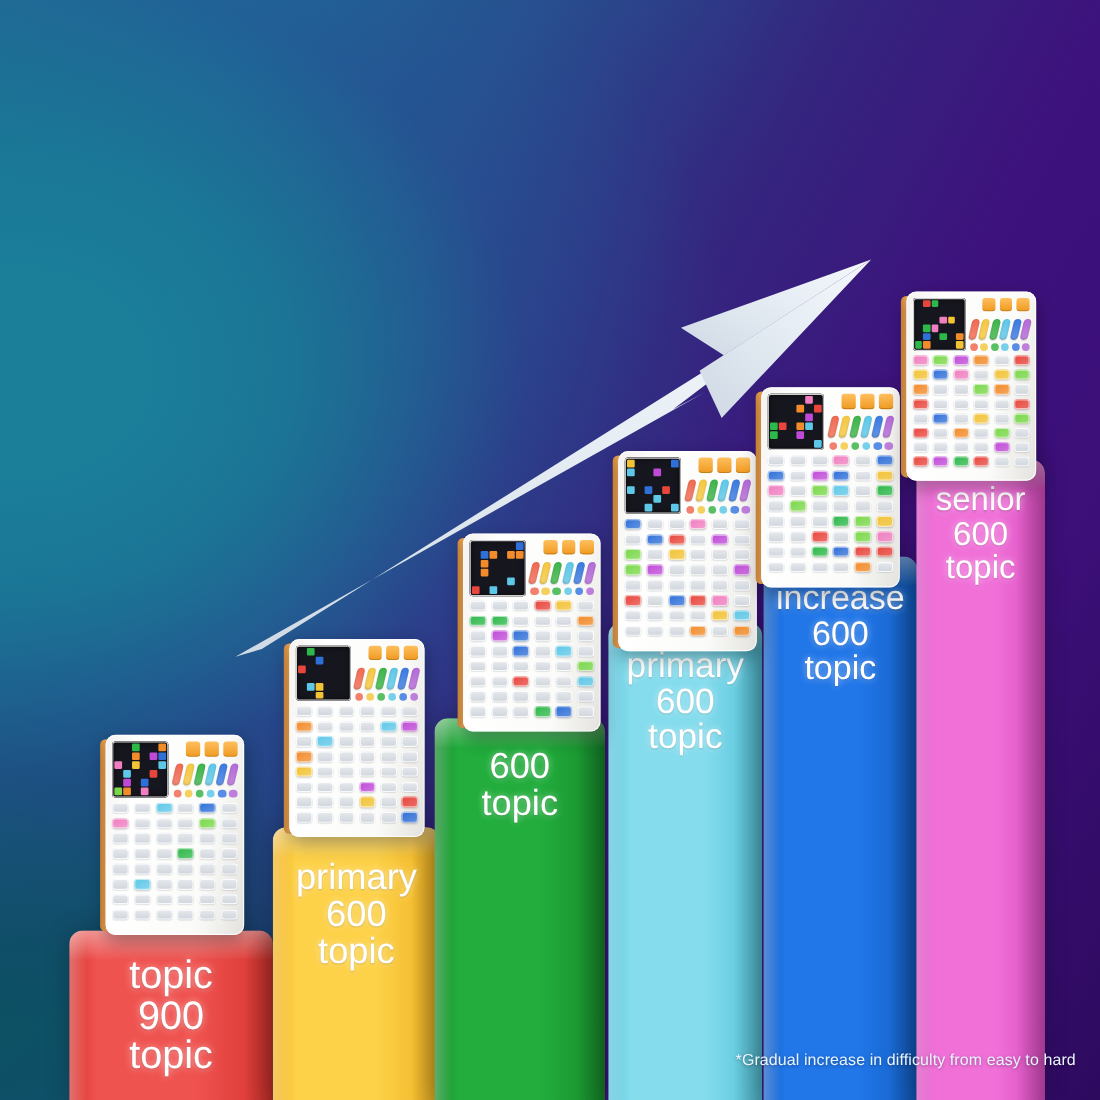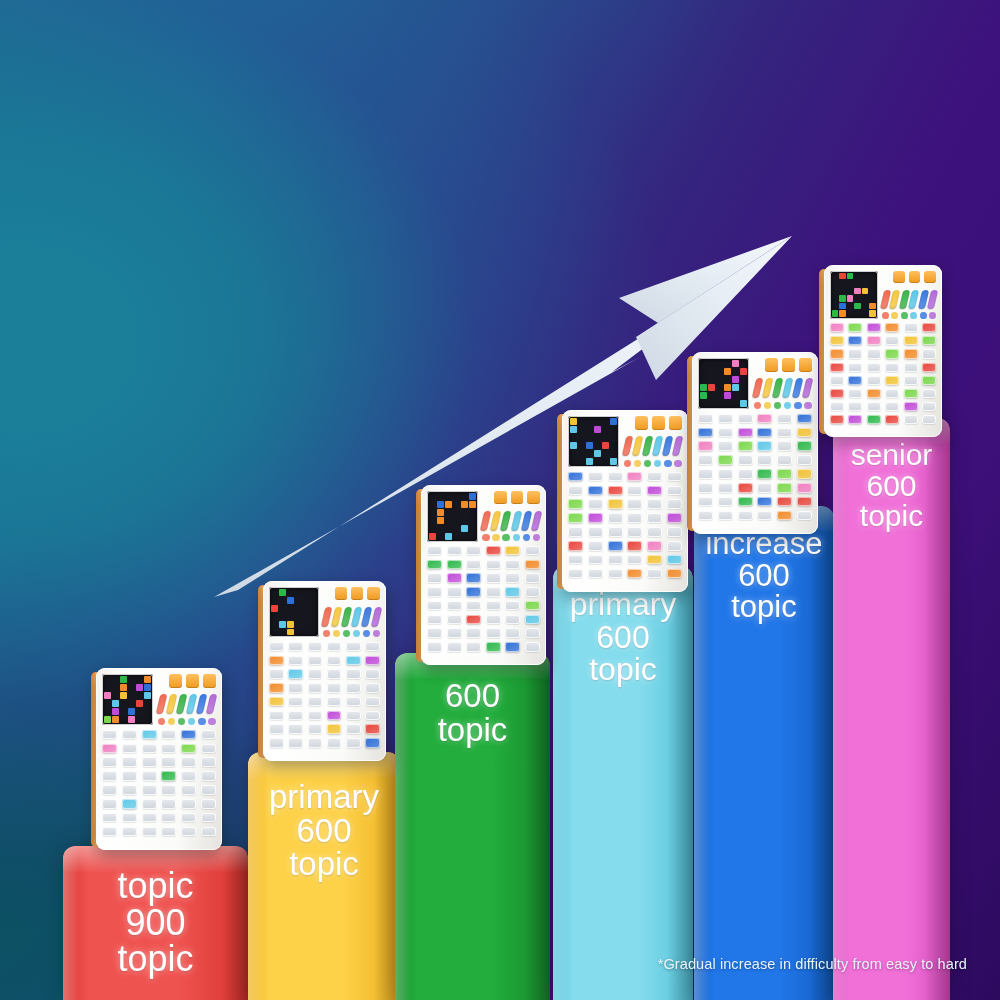--- a/index.html
+++ b/index.html
@@ -121,21 +121,21 @@
     display:block;border-radius:3px;
     background:linear-gradient(180deg,#e7eaee,#cfd5dc);
     box-shadow:inset 0 0 0 1px rgba(255,255,255,0.85), 0 1px 1px rgba(0,0,0,0.10);
   }
   .keys span.c{
     box-shadow:inset 0 0 0 1px rgba(255,255,255,0.6), 0 1px 2px rgba(0,0,0,0.22);
   }
 
   
   .footnote{
-    position:absolute;right:33px;bottom:28px;z-index:45;
+    position:absolute;right:22px;bottom:28px;z-index:45;
     color:#eaf4ff;font-size:14.5px;font-family:"Liberation Sans", sans-serif;
     letter-spacing:0.1px;white-space:nowrap;
     text-shadow:0 1px 3px rgba(0,0,0,0.35);
   }
 </style>
 </head>
 <body>
 
 <div id="stage">
 

